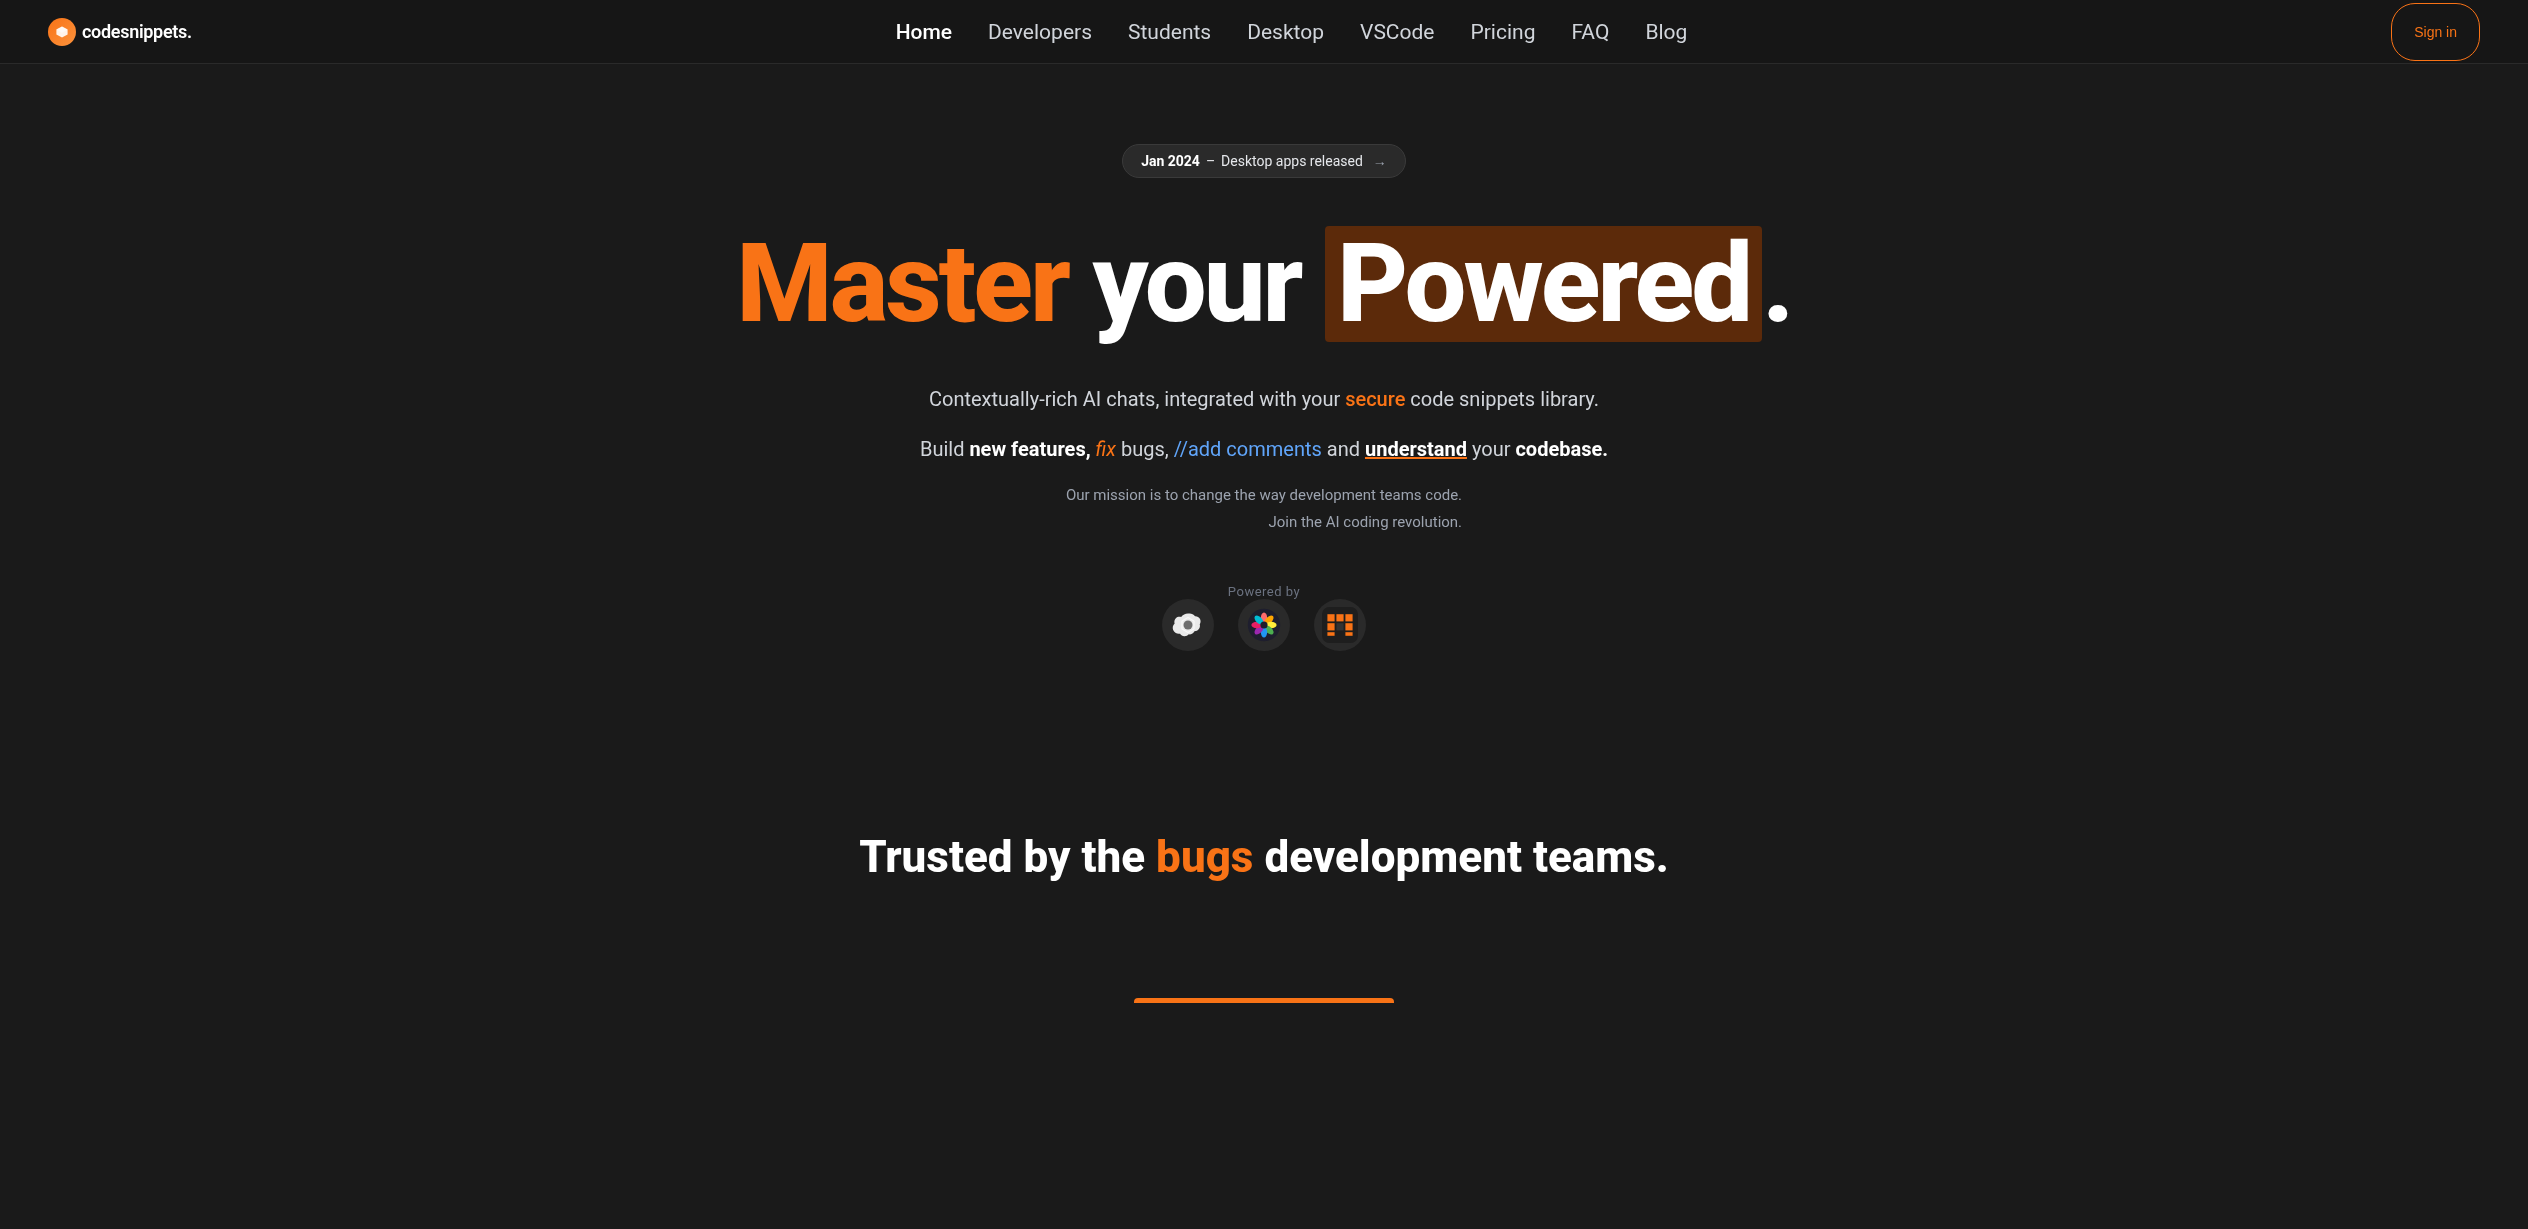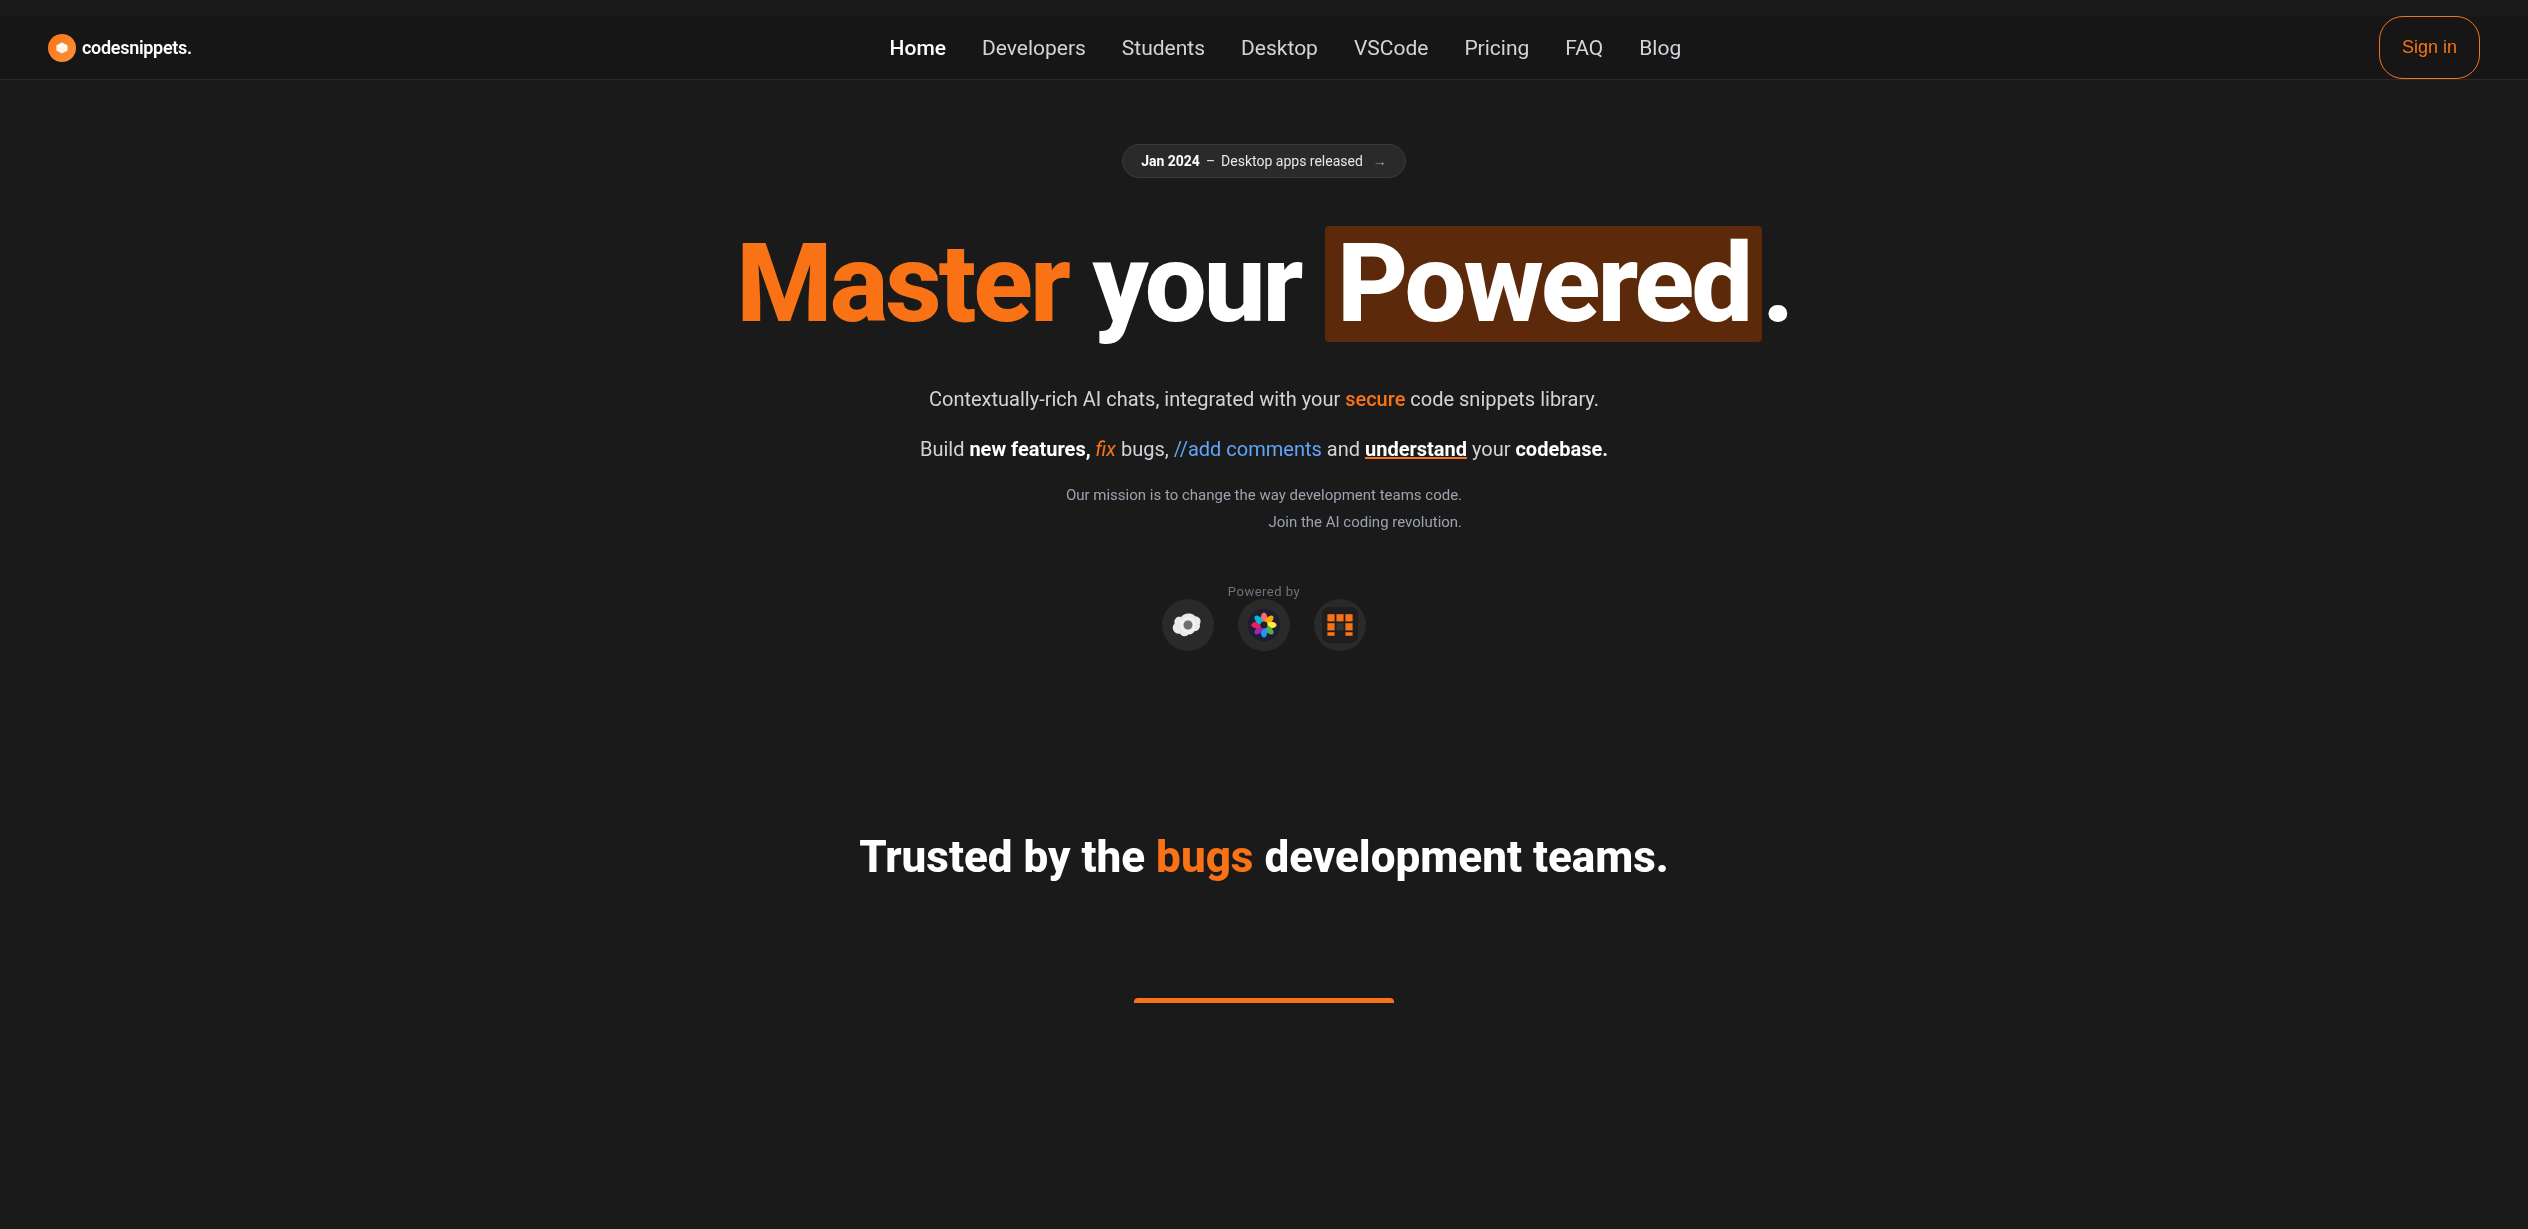--- a/index.html
+++ b/index.html
@@ -19,21 +19,21 @@
     
     nav {
       display: flex;
       align-items: center;
       justify-content: space-between;
       padding: 0 48px;
       height: 64px;
       background-color: #161616;
       border-bottom: 1px solid #2a2a2a;
       position: sticky;
-      top: 16px;
+      top: 0;
       z-index: 100;
     }
 
     .nav-logo {
       display: flex;
       align-items: center;
       gap: 6px;
       text-decoration: none;
     }
 
@@ -79,21 +79,21 @@
       color: #ffffff;
       font-weight: 500;
     }
 
     .sign-in-btn {
       border: 1.5px solid #f97316;
       color: #f97316;
       background: transparent;
       padding: 20px 22px;
       border-radius: 24px;
-      font-size: 18px;
+      font-size: 14px;
       font-weight: 500;
       cursor: pointer;
       transition: background 0.2s, color 0.2s;
     }
 
     
     .hero {
       display: flex;
       flex-direction: column;
       align-items: center;

